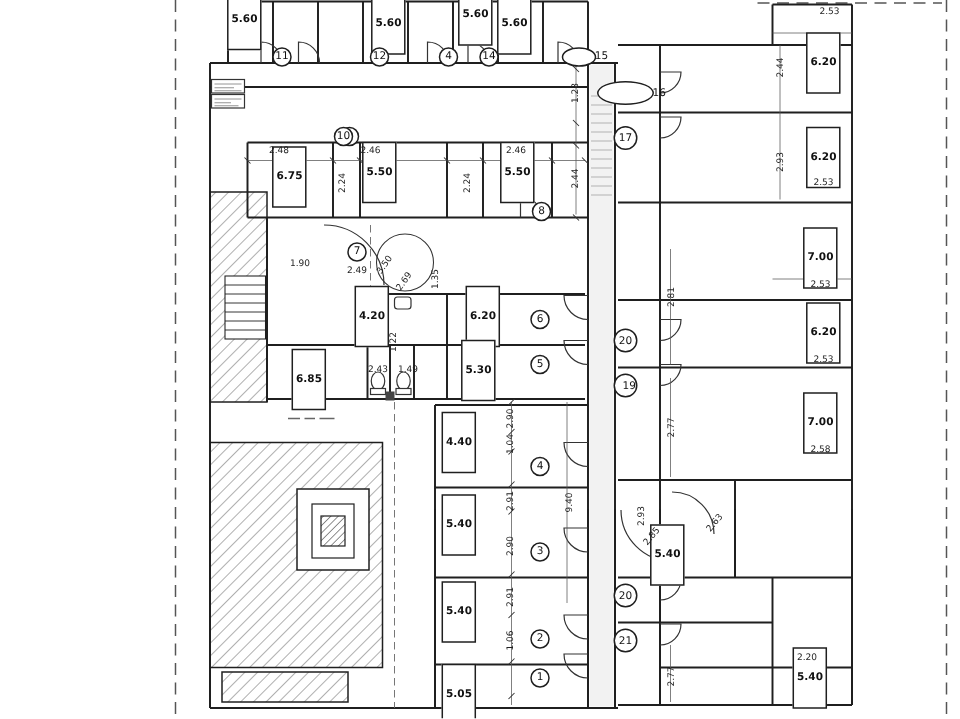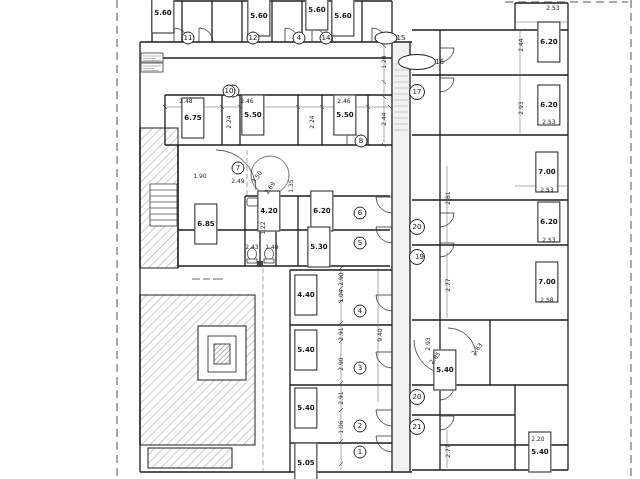--- a/index.html
+++ b/index.html
@@ -141,24 +141,24 @@
       <div class="area-label" style="left: 549px; top: 42px; transform: translate(-50%, -50%);">6.20</div>
       <div class="area-label" style="left: 549px; top: 105px; transform: translate(-50%, -50%);">6.20</div>
       <div class="area-label" style="left: 547px; top: 172px; transform: translate(-50%, -50%);">7.00</div>
       <div class="area-label" style="left: 549px; top: 222px; transform: translate(-50%, -50%);">6.20</div>
       <div class="area-label" style="left: 547px; top: 282px; transform: translate(-50%, -50%);">7.00</div>
       <div class="area-label" style="left: 445px; top: 370px; transform: translate(-50%, -50%);">5.40</div>
       <div class="area-label" style="left: 540px; top: 452px; transform: translate(-50%, -50%);">5.40</div>
       <div class="area-label" style="left: 193px; top: 118px; transform: translate(-50%, -50%);">6.75</div>
       <div class="area-label" style="left: 253px; top: 115px; transform: translate(-50%, -50%);">5.50</div>
       <div class="area-label" style="left: 345px; top: 115px; transform: translate(-50%, -50%);">5.50</div>
-      <div class="area-label" style="left: 269px; top: 211px; transform: translate(-50%, -50%);">4.20</div>
+      <div class="area-label" style="left: 248px; top: 211px; transform: translate(-50%, -50%);">4.20</div>
       <div class="area-label" style="left: 322px; top: 211px; transform: translate(-50%, -50%);">6.20</div>
       <div class="area-label" style="left: 319px; top: 247px; transform: translate(-50%, -50%);">5.30</div>
-      <div class="area-label" style="left: 206px; top: 224px; transform: translate(-50%, -50%);">6.85</div>
+      <div class="area-label" style="left: 206px; top: 253px; transform: translate(-50%, -50%);">6.85</div>
       <div class="area-label" style="left: 306px; top: 295px; transform: translate(-50%, -50%);">4.40</div>
       <div class="area-label" style="left: 306px; top: 350px; transform: translate(-50%, -50%);">5.40</div>
       <div class="area-label" style="left: 306px; top: 408px; transform: translate(-50%, -50%);">5.40</div>
       <div class="area-label" style="left: 306px; top: 463px; transform: translate(-50%, -50%);">5.05</div>
       <div class="unit-circle" style="width: 13px; height: 13px; line-height: 11px; left: 360px; top: 452px; transform: translate(-50%, -50%);">1</div>
       <div class="unit-circle" style="width: 13px; height: 13px; line-height: 11px; left: 360px; top: 426px; transform: translate(-50%, -50%);">2</div>
       <div class="unit-circle" style="width: 13px; height: 13px; line-height: 11px; left: 360px; top: 368px; transform: translate(-50%, -50%);">3</div>
       <div class="unit-circle" style="width: 13px; height: 13px; line-height: 11px; left: 360px; top: 311px; transform: translate(-50%, -50%);">4</div>
       <div class="unit-circle" style="width: 13px; height: 13px; line-height: 11px; left: 360px; top: 243px; transform: translate(-50%, -50%);">5</div>
       <div class="unit-circle" style="width: 13px; height: 13px; line-height: 11px; left: 360px; top: 213px; transform: translate(-50%, -50%);">6</div>

